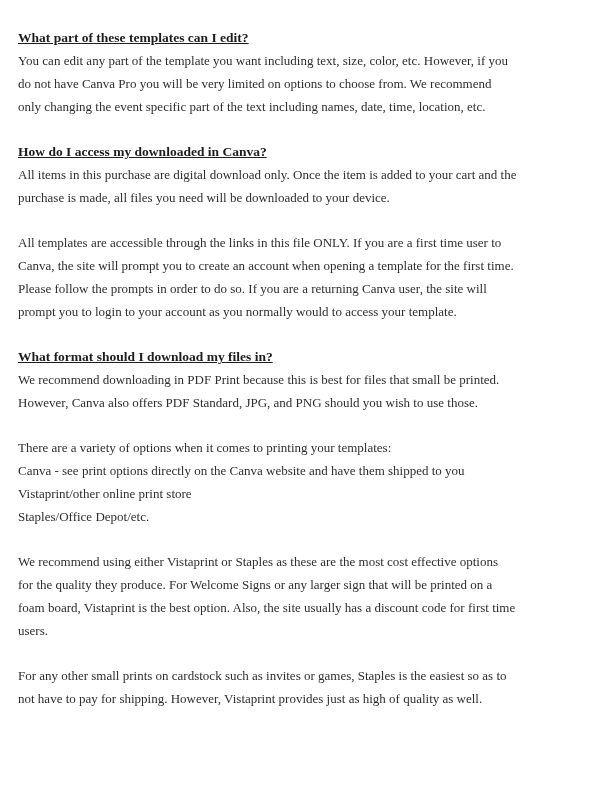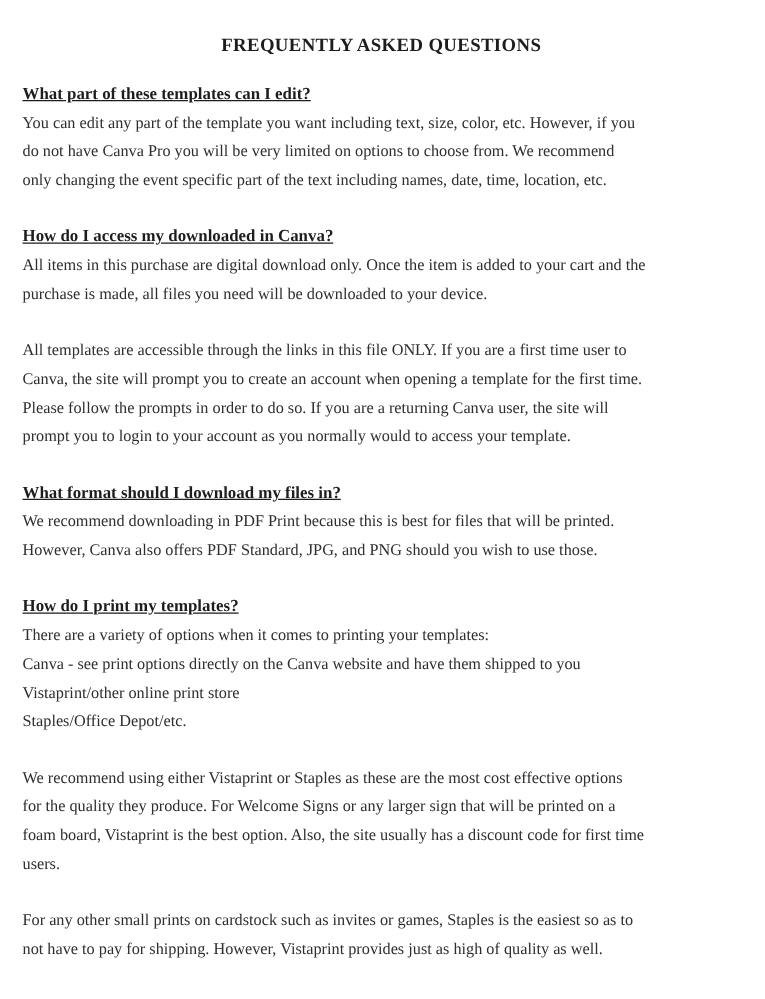--- a/index.html
+++ b/index.html
@@ -42,47 +42,45 @@
   }
   .faq-section:last-child .answer:last-child {
     margin-bottom: 16px;
   }
 </style>
 </head>
 <body>
 
 <div class="page">
 
-  <h1 class="doc-title">FREQUENTLY ASKED QUESTIONS</h1>
 
   <section class="faq-section">
     <h2 class="question">What part of these templates can I edit?</h2>
     <p class="answer">You can edit any part of the template you want including text, size, color, etc. However, if you
 do not have Canva Pro you will be very limited on options to choose from. We recommend
 only changing the event specific part of the text including names, date, time, location, etc.</p>
   </section>
 
   <section class="faq-section">
     <h2 class="question">How do I access my downloaded in Canva?</h2>
     <p class="answer">All items in this purchase are digital download only. Once the item is added to your cart and the
 purchase is made, all files you need will be downloaded to your device.</p>
     <p class="answer">All templates are accessible through the links in this file ONLY. If you are a first time user to
 Canva, the site will prompt you to create an account when opening a template for the first time.
 Please follow the prompts in order to do so. If you are a returning Canva user, the site will
 prompt you to login to your account as you normally would to access your template.</p>
   </section>
 
   <section class="faq-section">
     <h2 class="question">What format should I download my files in?</h2>
-    <p class="answer">We recommend downloading in PDF Print because this is best for files that will be printed.
+    <p class="answer">We recommend downloading in PDF Print because this is best for files that small be printed.
 However, Canva also offers PDF Standard, JPG, and PNG should you wish to use those.</p>
   </section>
 
   <section class="faq-section">
-    <h2 class="question">How do I print my templates?</h2>
     <p class="answer">There are a variety of options when it comes to printing your templates:
 Canva - see print options directly on the Canva website and have them shipped to you
 Vistaprint/other online print store
 Staples/Office Depot/etc.</p>
     <p class="answer">We recommend using either Vistaprint or Staples as these are the most cost effective options
 for the quality they produce. For Welcome Signs or any larger sign that will be printed on a
 foam board, Vistaprint is the best option. Also, the site usually has a discount code for first time
 users.</p>
     <p class="answer">For any other small prints on cardstock such as invites or games, Staples is the easiest so as to
 not have to pay for shipping. However, Vistaprint provides just as high of quality as well.</p>

